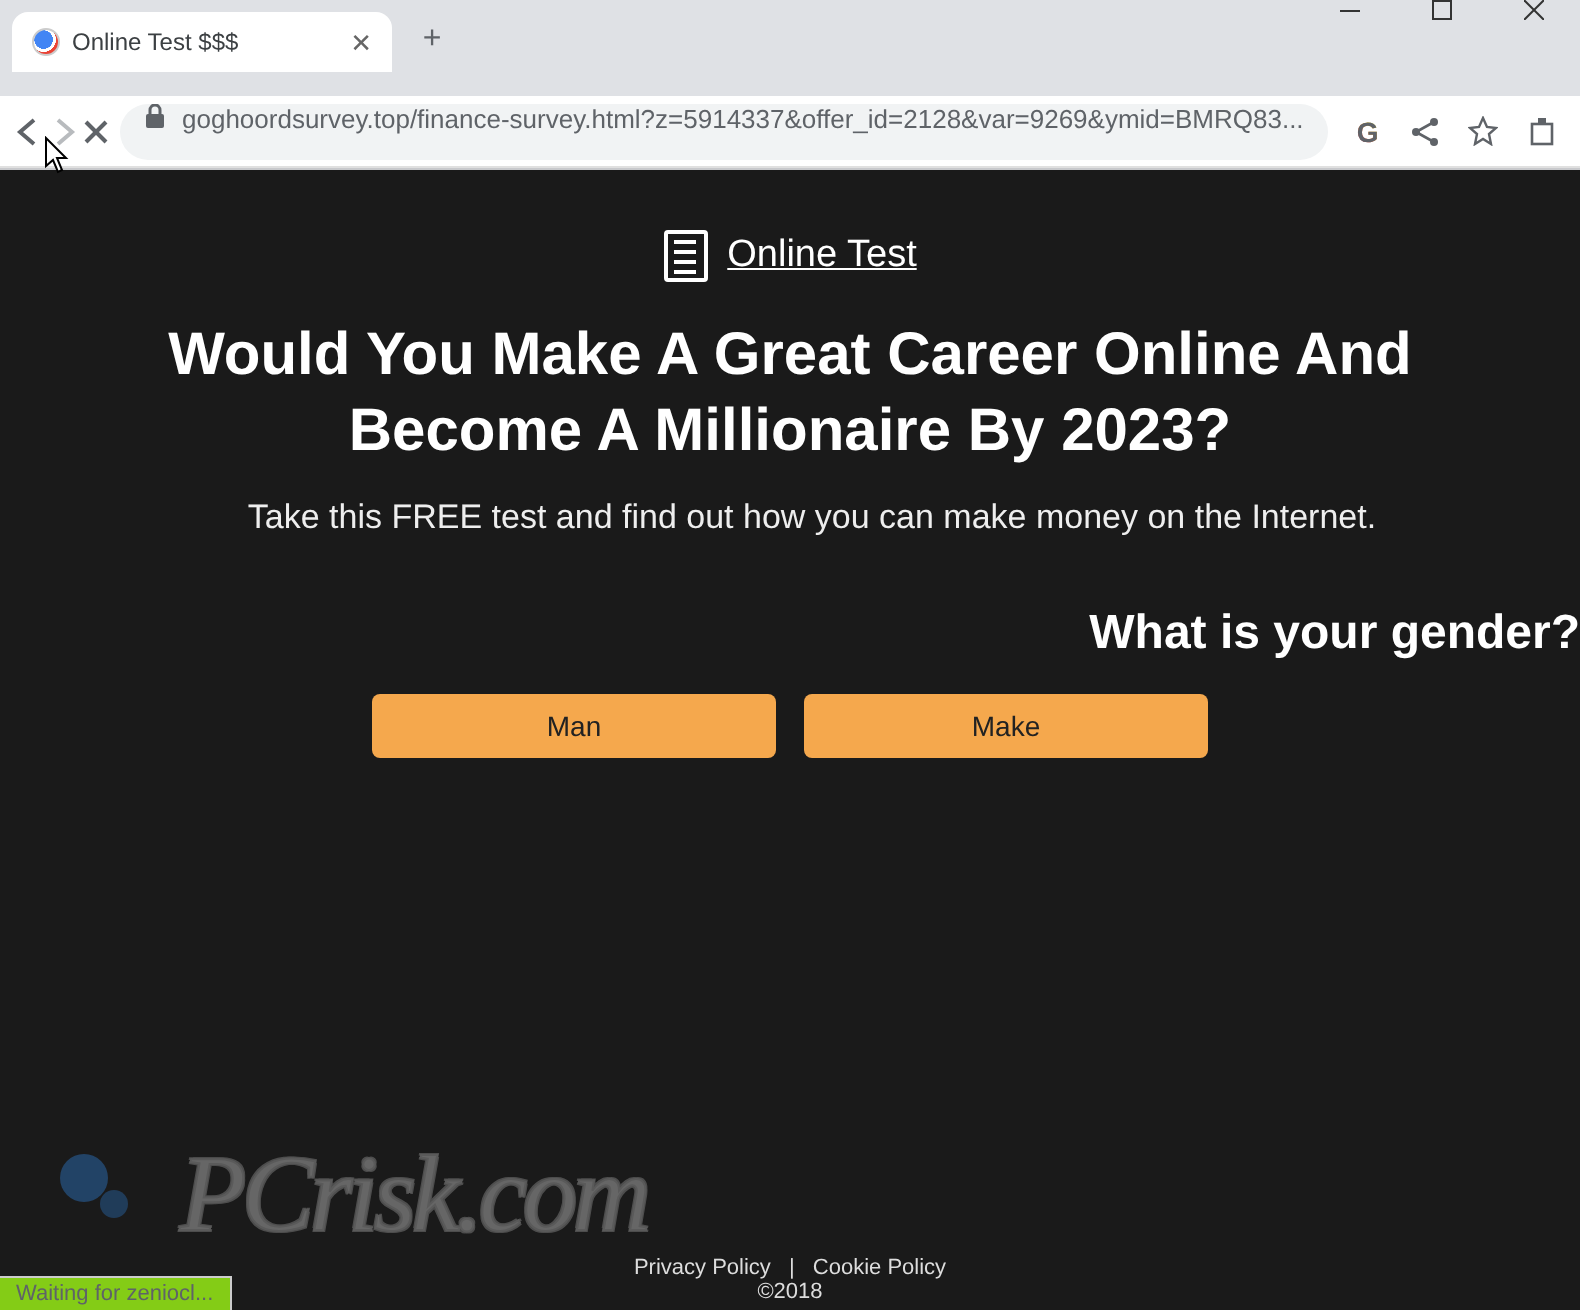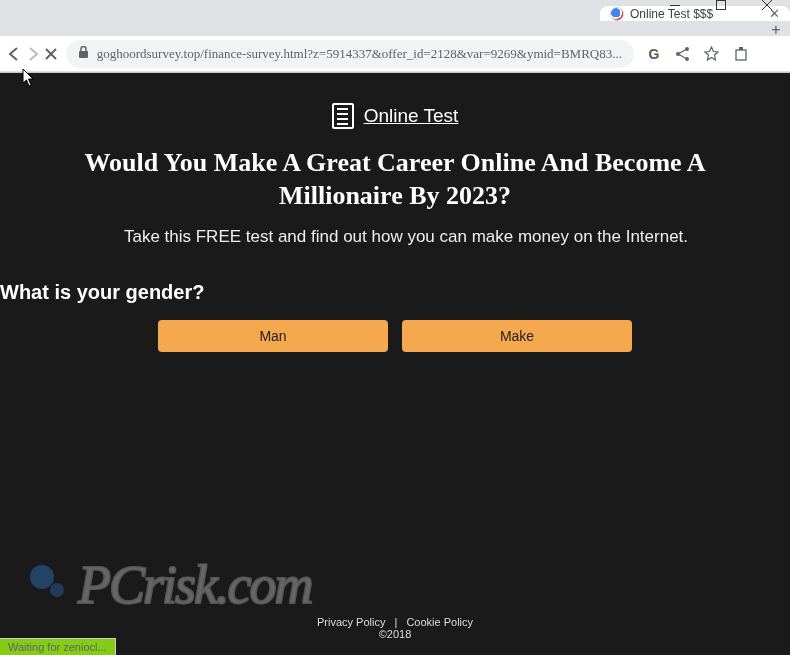--- a/index.html
+++ b/index.html
@@ -30,25 +30,23 @@
     width: 46px;
     height: 30px;
     display: flex;
     align-items: center;
     justify-content: center;
     color: #555;
     font-size: 12px;
   }
   .tab-strip {
     display: flex;
-    align-items: flex-end;
-    height: 36px;
+    height: 48px;
     padding-left: 6px;
     padding-top: 6px;
-    flex-direction: column;
   }
   .tab {
     display: flex;
     align-items: center;
     background: #fff;
     border-radius: 8px 8px 0 0;
     height: 30px;
     padding: 0 10px;
     min-width: 190px;
     font-size: 12px;
@@ -90,30 +88,28 @@
     display: flex;
     align-items: center;
     justify-content: center;
     color: #5f6368;
     border-radius: 50%;
   }
   .nav-btn.disabled { color: #b8bbbe; }
   .address-bar {
     flex: 1;
     display: flex;
-    align-items: center;
     background: #f1f3f4;
     border-radius: 16px;
     height: 28px;
     padding: 0 12px;
     margin: 16px 4px;
     font-size: 13px;
     color: #5f6368;
     gap: 8px;
-    font-family: Liberation Serif, serif;
   }
   .lock-icon { font-size: 11px; color: #5f6368; }
   .url-text { flex: 1; white-space: nowrap; overflow: hidden; text-overflow: ellipsis; color: #5f6368; }
   .right-btns { display: flex; align-items: center; gap: 1px; }
   .chrome-ext {
     width: 28px;
     height: 28px;
     display: flex;
     align-items: center;
     justify-content: center;
@@ -145,54 +141,53 @@
   .doc-icon::before {
     content: "";
     position: absolute;
     left: 3px; top: 3px;
     width: 11px; height: 2px;
     background: #fff;
     box-shadow: 0 5px 0 #fff, 0 10px 0 #fff, 0 15px 0 #fff;
   }
   .logo-text { font-size: 19px; font-weight: 400; text-decoration: underline; }
   .headline {
-    font-size: 26px;
+    font-size: 30px;
     font-weight: 700;
     text-align: center;
     line-height: 1.25;
     padding: 0 60px;
     margin-bottom: 14px;
-    font-family: Liberation Serif, serif;
   }
   .subhead {
     font-size: 17px;
     text-align: center;
     color: #eee;
     padding: 0 80px;
     line-height: 1.35;
     margin-bottom: 32px;
     margin-left: 22px;
   }
   .question {
-    font-size: 20px;
+    font-size: 24px;
     font-weight: 700;
-    text-align: left;
+    text-align: right;
     margin-bottom: 16px;
   }
   .answers {
     display: flex;
     justify-content: center;
     gap: 14px;
   }
   .answer-btn {
     background: #f5a84d;
     color: #222;
     border: none;
     border-radius: 4px;
-    width: 230px;
+    width: 202px;
     height: 32px;
     font-size: 14px;
     font-weight: 500;
     cursor: pointer;
   }
   .footer {
     position: absolute;
     bottom: 16px;
     left: 0;
     width: 100%;
@@ -216,21 +211,21 @@
   }
   
   .watermark {
     position: absolute;
     left: 30px;
     bottom: 40px;
     pointer-events: none;
     opacity: 0.4;
     display: flex;
     align-items: center;
-    gap: 8px;
+    gap: 20px;
   }
   .wm-dot1 { width: 24px; height: 24px; border-radius: 50%; background: #3080d8; }
   .wm-dot2 { width: 14px; height: 14px; border-radius: 50%; background: #2b6fb8; position: absolute; left:20px; top:18px;}
   .wm-text {
     font-family: Georgia, serif;
     font-style: italic;
     font-size: 54px;
     color: #d8d8d8;
     font-weight: 200;
     letter-spacing: -2px;

